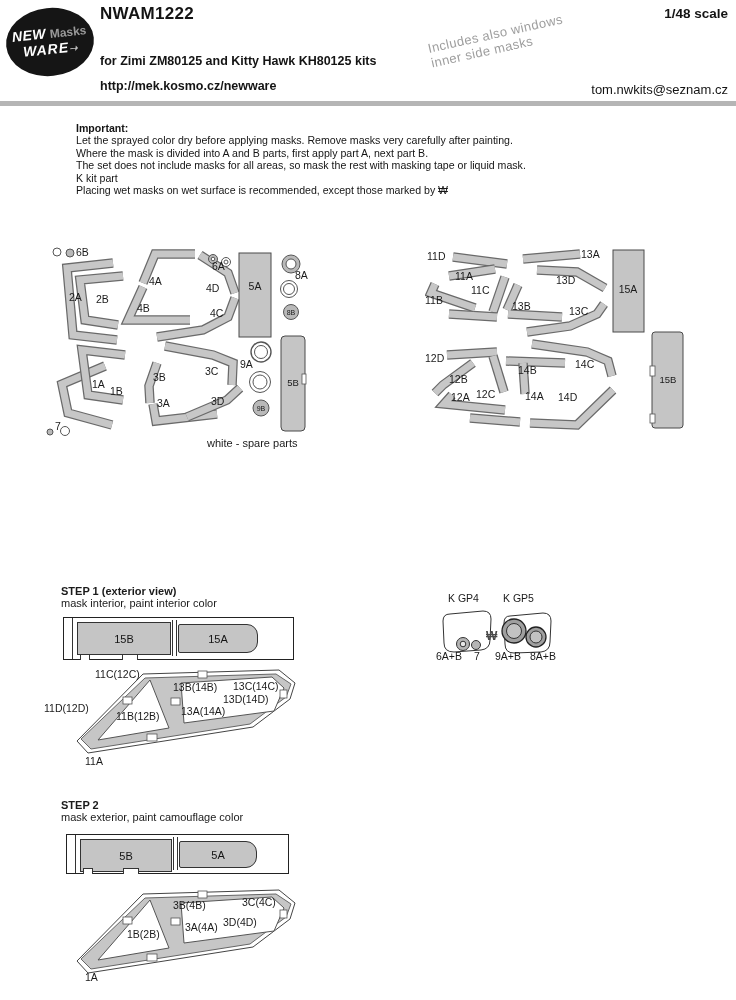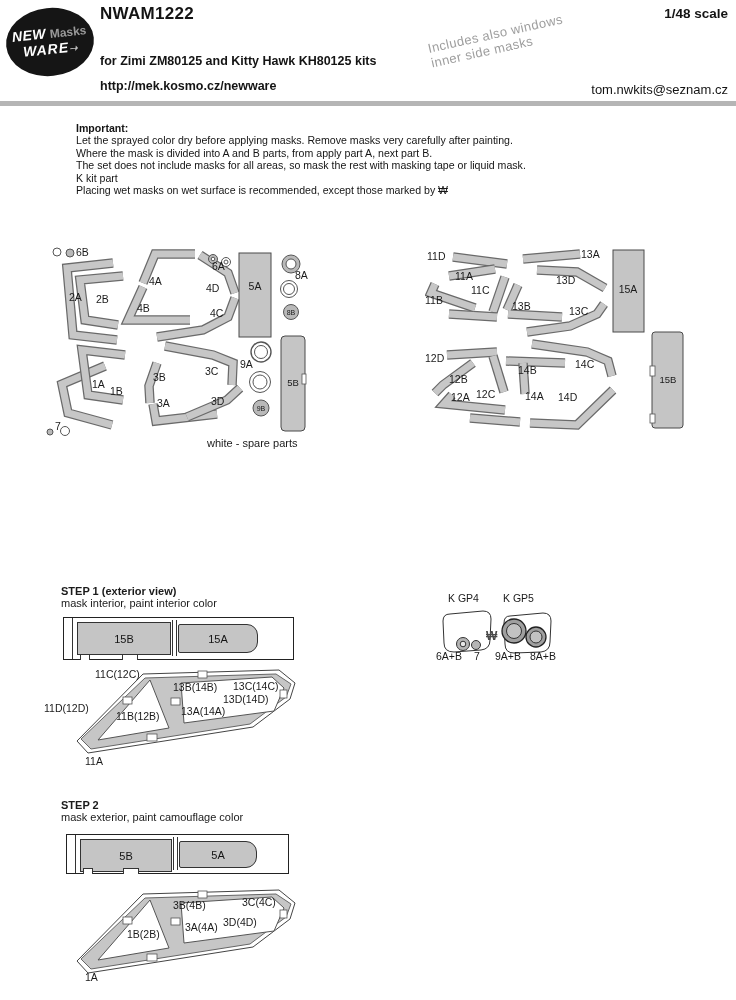--- a/index.html
+++ b/index.html
@@ -61,21 +61,21 @@
   <div id="hdr-note">
     <div>Includes also windows</div>
     <div>inner side masks</div>
   </div>
   <div id="hdr-email">tom.nwkits@seznam.cz</div>
   <div id="hdr-bar"></div>
 
   <div id="important">
     <div class="b">Important:</div>
     <div>Let the sprayed color dry before applying masks. Remove masks very carefully after painting.</div>
-    <div>Where the mask is divided into A and B parts, from apply part A, next part B.</div>
+    <div>Where the mask is divided into A and B parts, first apply part A, next part B.</div>
     <div>The set does not include masks for all areas, so mask the rest with masking tape or liquid mask.</div>
     <div>K kit part</div>
     <div>Placing wet masks on wet surface is recommended, except those marked by ₩</div>
   </div>
 
   <svg class="abs" style="left:45px;top:246px" width="272" height="198" viewBox="0 0 272 198">
     <g>
         <path class="strip" d="M68,17 L22,22 L28,89 L72,94"></path>
         <path class="strip-fill" d="M68,17 L22,22 L28,89 L72,94"></path>
       </g>

